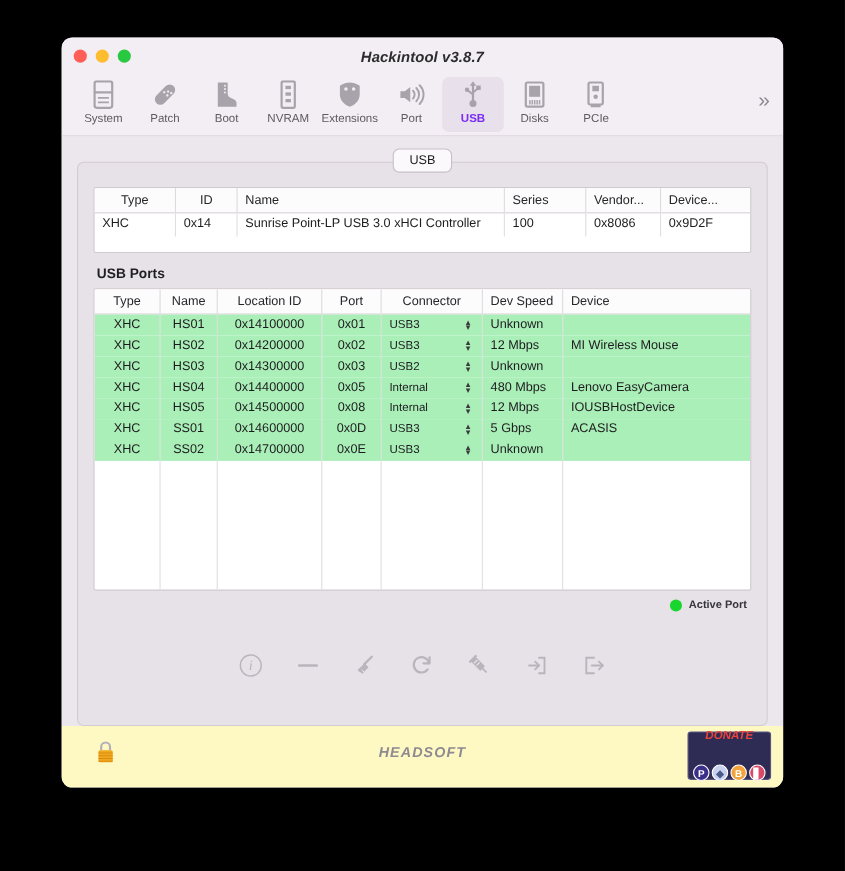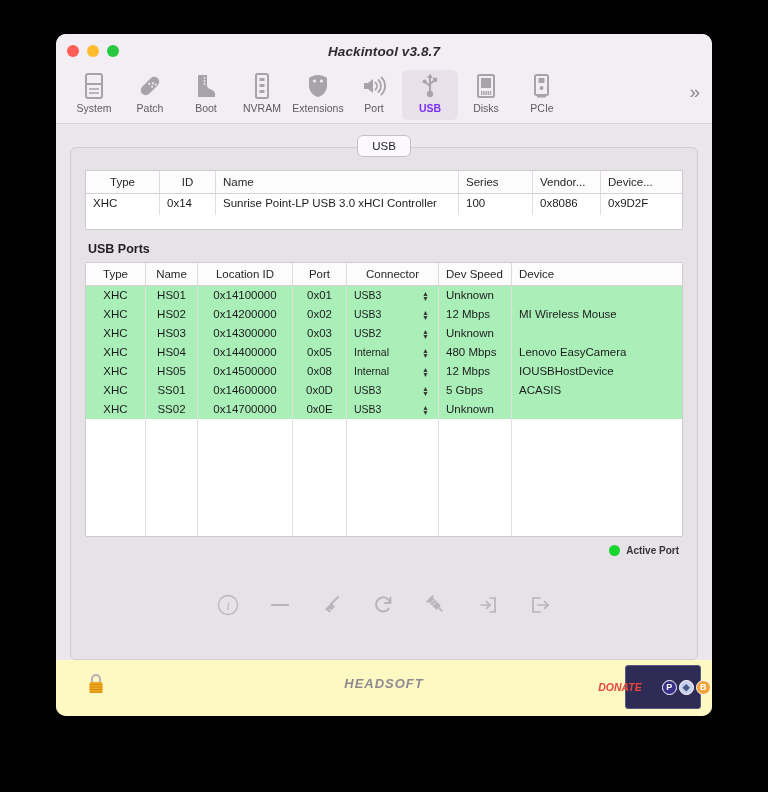--- a/index.html
+++ b/index.html
@@ -285,20 +285,21 @@
   #donate {
     position: absolute;
     right: 11px;
     top: 5px;
     width: 76px;
     height: 44px;
     background: #2e2c54;
     border: 1px solid #5a5684;
     border-radius: 3px;
     display: flex;
+    flex-direction: column;
     align-items: center;
     justify-content: center;
     gap: 20px;
   }
   #donate-text {
     font-size: 10.5px;
     font-weight: bold;
     font-style: italic;
     color: #e8453c;
     line-height: 11px;

